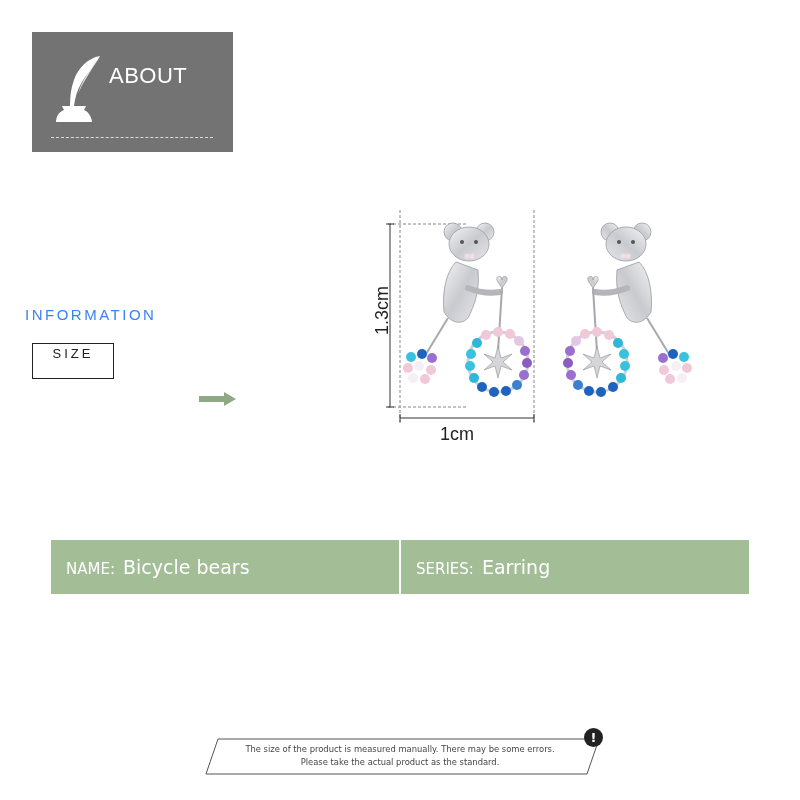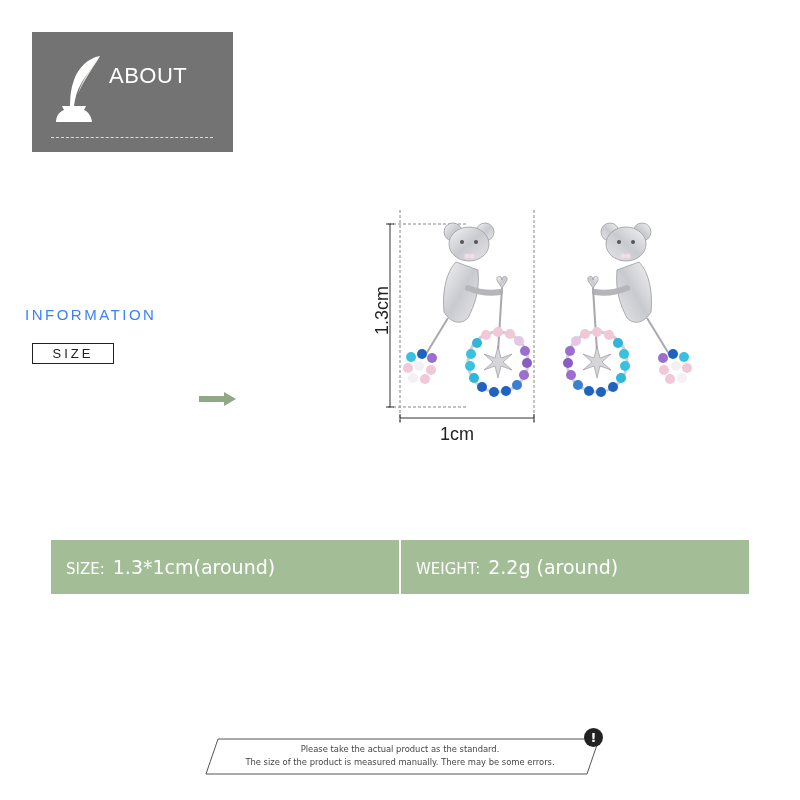--- a/index.html
+++ b/index.html
@@ -5,21 +5,21 @@
   html, body { margin: 0; padding: 0; background: #ffffff; }
   body { width: 800px; height: 800px; position: relative; overflow: hidden; font-family: "DejaVu Sans", sans-serif; }
 
   .about-box { position: absolute; left: 32px; top: 32px; width: 201px; height: 120px; background: #737373; }
   .about-box .quill { position: absolute; left: 18px; top: 22px; width: 60px; height: 70px; }
   .about-box .l1 { position: absolute; left: 77px; top: 31px; color: #fff; font-family: "Liberation Sans", sans-serif; font-size: 22px; letter-spacing: 0.5px; }
   .about-box .l2 { position: absolute; left: 77px; top: 62px; color: #fff; font-family: "Liberation Sans", sans-serif; font-size: 22px; font-weight: bold; letter-spacing: 0.5px; }
   .about-box .dash { position: absolute; left: 19px; right: 20px; top: 105px; border-top: 1px dashed rgba(255,255,255,0.75); }
 
   .info-title { position: absolute; left: 25px; top: 306px; font-family: "Liberation Sans", sans-serif; font-size: 15px; letter-spacing: 2.5px; color: #3b82f6; }
-  .size-tag { position: absolute; left: 32px; top: 343px; width: 82px; height: 21px; border: 1px solid #222; box-sizing: border-box; font-family: "Liberation Sans", sans-serif; font-size: 13px; letter-spacing: 3px; color: #222; text-align: center; line-height: 19px; }
+  .size-tag { position: absolute; left: 32px; top: 343px; width: 82px; height: 36px; border: 1px solid #222; box-sizing: border-box; font-family: "Liberation Sans", sans-serif; font-size: 13px; letter-spacing: 3px; color: #222; text-align: center; line-height: 19px; }
   .arrow { position: absolute; left: 199px; top: 392px; width: 37px; height: 14px; }
 
   .dim-v-label { position: absolute; left: 357px; top: 300px; transform: rotate(-90deg); transform-origin: center; font-family: "Liberation Sans", sans-serif; font-size: 18px; color: #222; width: 50px; text-align: center; }
   .dim-h-label { position: absolute; left: 440px; top: 424px; font-family: "Liberation Sans", sans-serif; font-size: 18px; color: #222; }
   .dims { position: absolute; left: 0; top: 0; width: 800px; height: 800px; pointer-events: none; }
 
   .earring { position: absolute; }
   .earring-left { left: 398px; top: 222px; width: 140px; height: 184px; }
   .earring-right { left: 552px; top: 220px; width: 145px; height: 186px; }
 
@@ -163,27 +163,27 @@
         <circle cx="21" cy="146" r="5" fill="#f4f0f4"></circle>
         <circle cx="33" cy="150" r="5" fill="#f0c8d8"></circle>
       <circle cx="15" cy="158" r="5" fill="#f4f0f4"></circle>
         <circle cx="27" cy="159" r="5" fill="#f0c8d8"></circle>
     </g>
   </g>
 </svg>
 
 <table class="spec-table">
   <tbody>
-  <tr>
-    <td><span class="k">SIZE:</span><span class="v">1.3*1cm(around)</span></td>
-    <td><span class="k">WEIGHT:</span><span class="v">2.2g (around)</span></td>
+      <tr>
+    <td><span class="k">NAME:</span><span class="v">Bicycle bears</span></td>
+    <td><span class="k">SERIES:</span><span class="v">Earring</span></td>
   </tr>
 </tbody>
   </table>
 
 <svg class="notice" viewBox="0 0 395 37">
   <polygon points="13,1 394,1 382,36 1,36" fill="none" stroke="#555" stroke-width="1"></polygon>
 </svg>
 <div class="notice-text">
+  <div>The size of the product is measured manually. There may be some errors.</div>
   <div>Please take the actual product as the standard.</div>
-  <div>The size of the product is measured manually. There may be some errors.</div>
 </div>
 <div class="notice-icon">!</div>
 
 </body></html>

